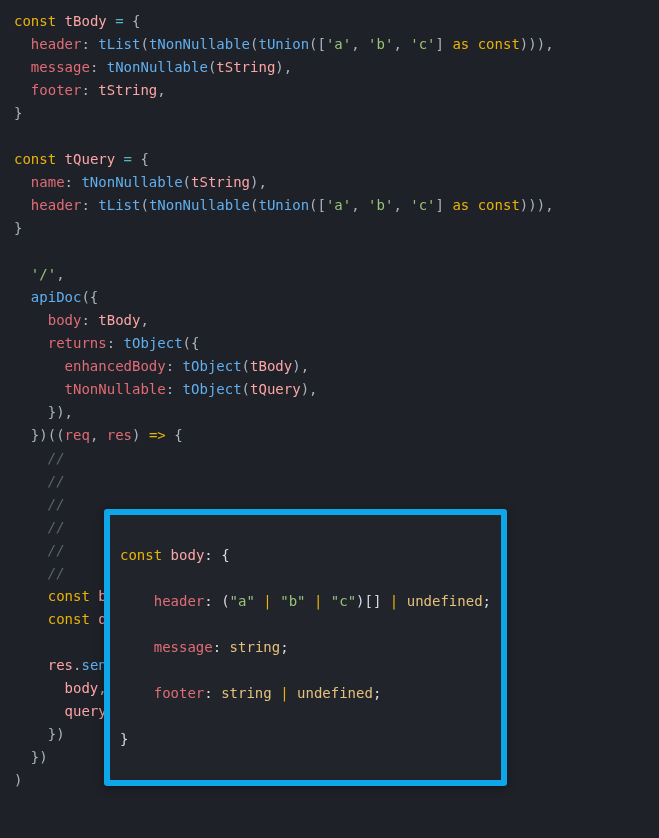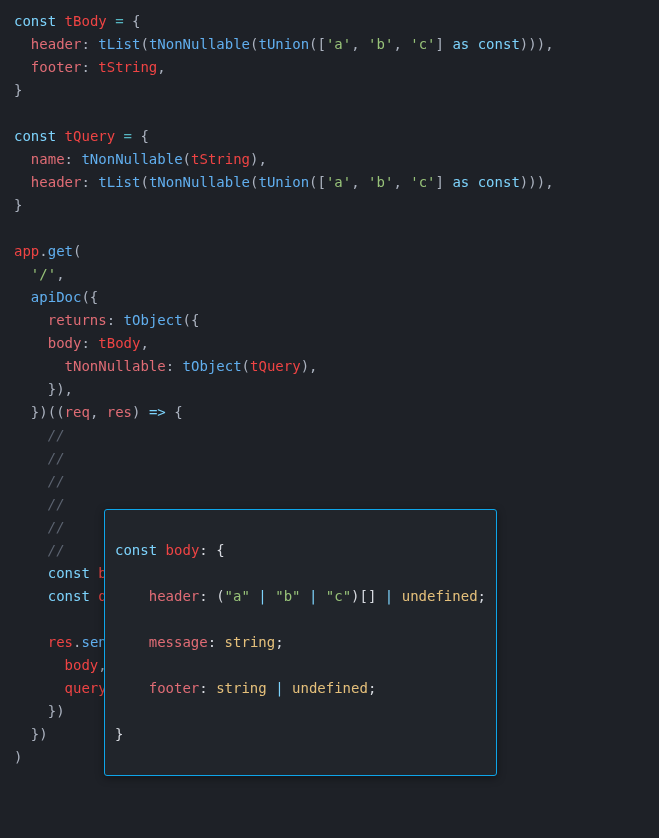--- a/index.html
+++ b/index.html
@@ -9,65 +9,66 @@
     font-size: 14px;
     line-height: 23px;
     color: #abb2bf;
     padding: 10px 14px;
     width: 659px;
     height: 838px;
     overflow: hidden;
     position: relative;
   }
   .line { white-space: pre; }
-  .kw    { color: #7dd3fc; }
-  .var   { color: #ef4444; text-align: center; }
+  .kw    { color: #eab308; }
+  .var   { color: #fca5a5; text-align: center; }
   .fn    { color: #61afef; }
   .prop  { color: #e06c75; margin-top: 46px; }
   .param { color: #e06c75; }
   .type  { color: #e5c07b; }
   .str   { color: #98c379; }
   .op    { color: #56b6c2; }
   .pn    { color: #abb2bf; }
   .cm    { color: #5c6370; font-style: italic; }
   .white { color: #d7dae0; }
 
   .tooltip {
     position: absolute;
     left: 104px;
     top: 509px;
     background: #21252b;
-    border: 1px solid #0ea5e9;
+    border: 6px solid #0ea5e9;
     border-radius: 3px;
     padding: 6px 10px 6px 10px;
     font-size: 14px;
     line-height: 23px;
     box-shadow: 0 2px 8px rgba(0,0,0,.4);
     white-space: pre;
   }
 </style>
 </head>
 <body>
 
 <div>
 <div class="line"><span class="kw">const</span><span> </span><span class="var">tBody</span><span> </span><span class="op">=</span><span> </span><span class="pn">{</span></div>
 <div class="line"><span>  </span><span class="prop">header</span><span class="pn">: </span><span class="fn">tList</span><span class="pn">(</span><span class="fn">tNonNullable</span><span class="pn">(</span><span class="fn">tUnion</span><span class="pn">([</span><span class="str">'a'</span><span class="pn">, </span><span class="str">'b'</span><span class="pn">, </span><span class="str">'c'</span><span class="pn">] </span><span class="kw">as</span><span> </span><span class="kw">const</span><span class="pn">))),</span></div>
+<div class="line"><span>  </span><span class="prop">message</span><span class="pn">: </span><span class="fn">tNonNullable</span><span class="pn">(</span><span class="var">tString</span><span class="pn">),</span></div>
 <div class="line"><span>  </span><span class="prop">footer</span><span class="pn">: </span><span class="var">tString</span><span class="pn">,</span></div>
 <div class="line"><span class="pn">}</span></div>
 <div class="line">&nbsp;</div>
 <div class="line"><span class="kw">const</span><span> </span><span class="var">tQuery</span><span> </span><span class="op">=</span><span> </span><span class="pn">{</span></div>
 <div class="line"><span>  </span><span class="prop">name</span><span class="pn">: </span><span class="fn">tNonNullable</span><span class="pn">(</span><span class="var">tString</span><span class="pn">),</span></div>
 <div class="line"><span>  </span><span class="prop">header</span><span class="pn">: </span><span class="fn">tList</span><span class="pn">(</span><span class="fn">tNonNullable</span><span class="pn">(</span><span class="fn">tUnion</span><span class="pn">([</span><span class="str">'a'</span><span class="pn">, </span><span class="str">'b'</span><span class="pn">, </span><span class="str">'c'</span><span class="pn">] </span><span class="kw">as</span><span> </span><span class="kw">const</span><span class="pn">))),</span></div>
 <div class="line"><span class="pn">}</span></div>
 <div class="line">&nbsp;</div>
-<div class="line"><span class="var">app</span><span class="pn">.</span><span class="fn">get</span><span class="pn">(</span></div>
 <div class="line"><span>  </span><span class="str">'/'</span><span class="pn">,</span></div>
 <div class="line"><span>  </span><span class="fn">apiDoc</span><span class="pn">({</span></div>
+<div class="line"><span>    </span><span class="prop">body</span><span class="pn">: </span><span class="var">tBody</span><span class="pn">,</span></div>
 <div class="line"><span>    </span><span class="prop">returns</span><span class="pn">: </span><span class="fn">tObject</span><span class="pn">({</span></div>
-<div class="line"><span>    </span><span class="prop">body</span><span class="pn">: </span><span class="var">tBody</span><span class="pn">,</span></div>
+<div class="line"><span>      </span><span class="prop">enhancedBody</span><span class="pn">: </span><span class="fn">tObject</span><span class="pn">(</span><span class="var">tBody</span><span class="pn">),</span></div>
 <div class="line"><span>      </span><span class="prop">tNonNullable</span><span class="pn">: </span><span class="fn">tObject</span><span class="pn">(</span><span class="var">tQuery</span><span class="pn">),</span></div>
 <div class="line"><span>    </span><span class="pn">}),</span></div>
 <div class="line"><span>  </span><span class="pn">})((</span><span class="param">req</span><span class="pn">, </span><span class="param">res</span><span class="pn">) </span><span class="kw">=&gt;</span><span class="pn"> {</span></div>
 <div class="line"><span>    </span><span class="cm">//</span></div>
 <div class="line"><span>    </span><span class="cm">//</span></div>
 <div class="line"><span>    </span><span class="cm">//</span></div>
 <div class="line"><span>    </span><span class="cm">//</span></div>
 <div class="line"><span>    </span><span class="cm">//</span></div>
 <div class="line"><span>    </span><span class="cm">//</span></div>
 <div class="line"><span>    </span><span class="kw">const</span><span> </span><span class="var">body</span><span> </span><span class="op">=</span><span> </span><span class="var">req</span><span class="pn">.</span><span class="var">body</span></div>

